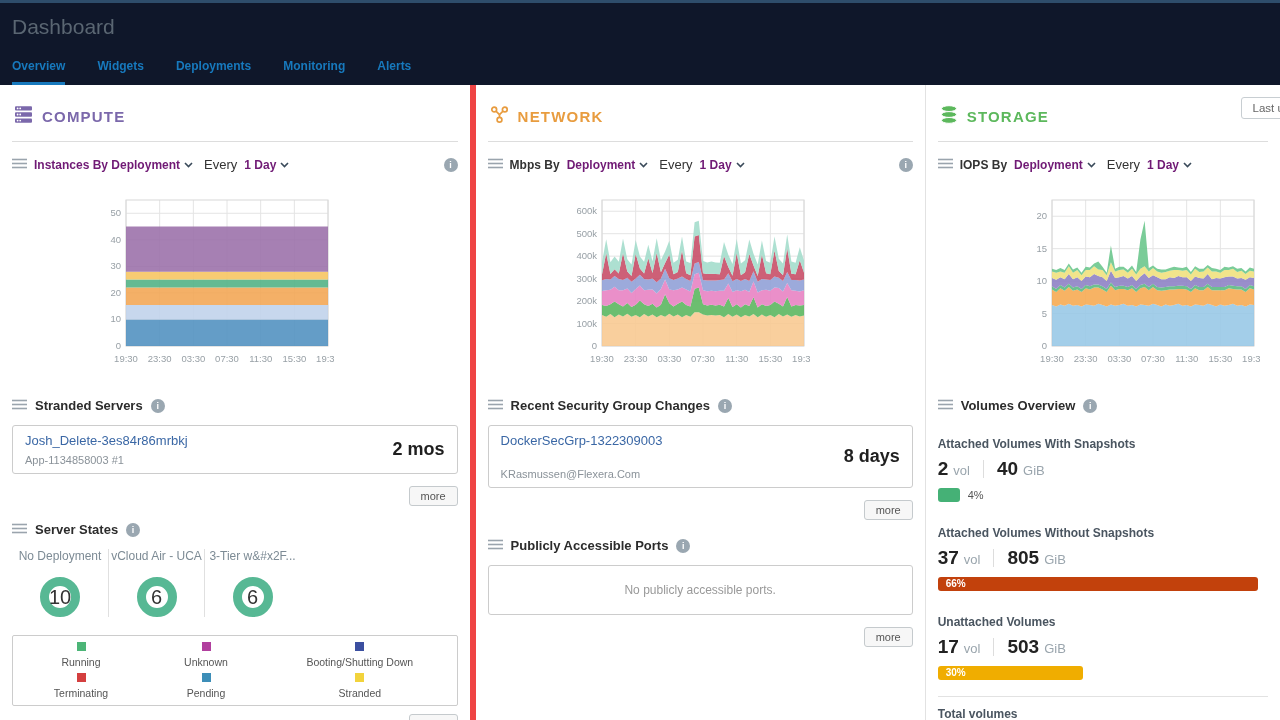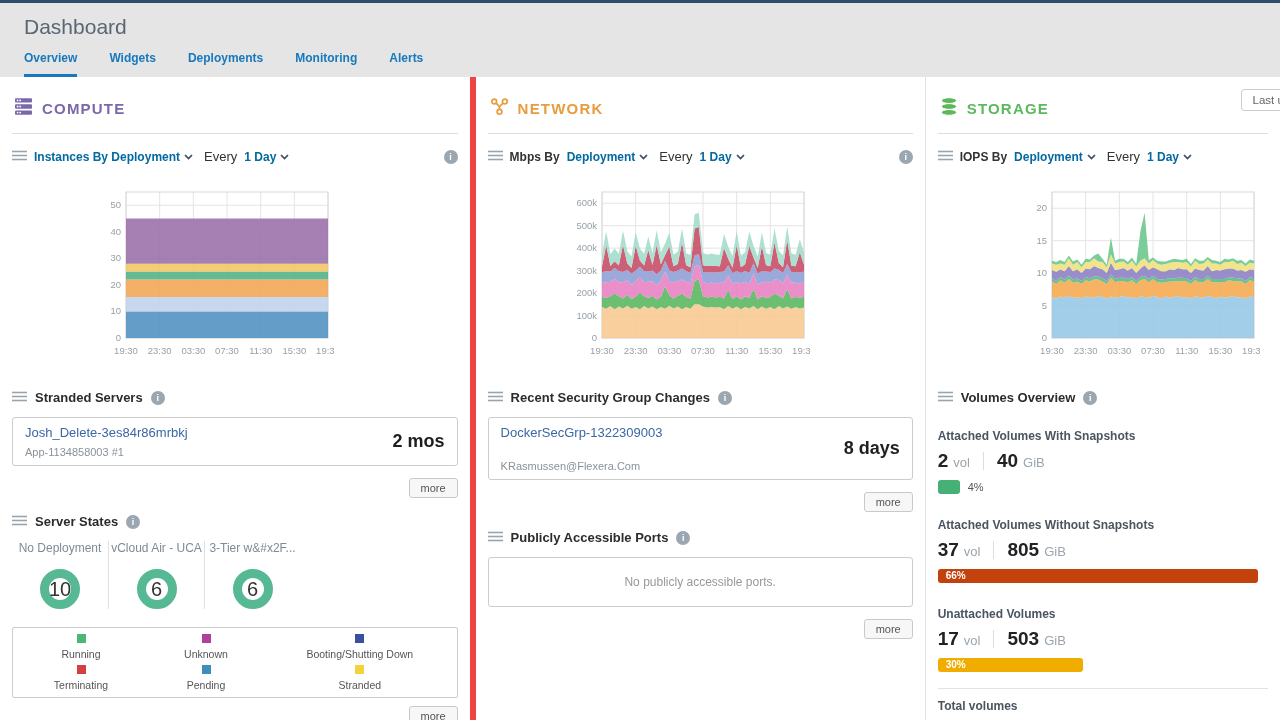--- a/index.html
+++ b/index.html
@@ -1,38 +1,38 @@
 <!DOCTYPE html>
 <html><head>
 <meta charset="utf-8">
 <style>
   * { margin:0; padding:0; box-sizing:border-box; }
   html,body { width:1280px; height:720px; overflow:hidden; background:#fff;
     font-family:"Liberation Sans", sans-serif; }
   .topbar { height:3px; background:#2e4d6b; }
-  .header { background:#e5e5e5; padding:12px 24px 0; }
+  .header { background:#0f172a; padding:12px 12px 0; }
   .page-title { font-size:21px; color:#5a6672; font-weight:400; }
-  .tabs { display:flex; gap:32px; margin-top:12px; }
+  .tabs { display:flex; gap:32px; margin-top:20px; }
   .tab { font-size:12px; font-weight:bold; color:#1779bd; padding-bottom:9px; cursor:pointer; }
   .tab.active { border-bottom:3px solid #1779bd; }
 
   .columns { display:flex; align-items:stretch; }
   .col { padding:0 12px; }
   .col-compute { width:486px; border-right:6px solid #ef4444; }
   .col-network { width:460px; border-right:1px solid #e2e2e2; }
   .col-storage { width:362px; position:relative; }
 
   .sec-head { display:flex; align-items:center; gap:9px; padding:20px 2px 13px;
     border-bottom:1px solid #ddd; }
   .sec-title { font-size:15px; font-weight:bold; letter-spacing:1.2px; }
 
   .controls { display:flex; align-items:center; gap:7px; margin-top:15px;
     font-size:12px; color:#333; }
   .metric-label { font-weight:bold; color:#333; }
-  .dd { display:flex; align-items:center; gap:4px; font-weight:bold; color:#0369a1;
+  .dd { display:flex; align-items:center; gap:4px; font-weight:bold; color:#701a75;
     cursor:pointer; }
   .every { font-size:13px; color:#333; margin-left:4px; }
   .info { margin-left:auto; width:14px; height:14px; border-radius:50%;
     background:#9aa7b1; color:#fff; font-size:9px; font-weight:bold;
     display:flex; align-items:center; justify-content:center; flex:0 0 auto; }
 
   .chart { margin:20px 0 0 76px; }
   .chart svg text { font:9.5px "Liberation Sans",sans-serif; fill:#98a0a6; }
 
   .w-head { display:flex; align-items:center; gap:8px; margin-top:26px;

